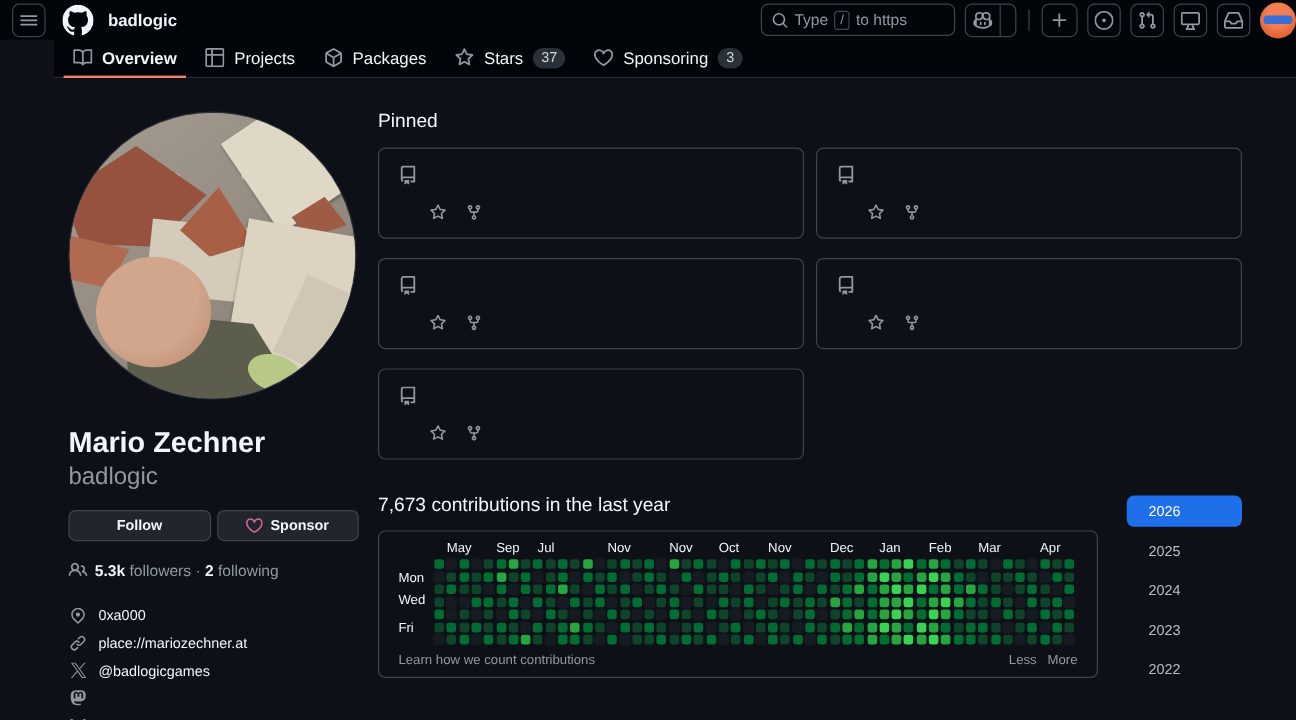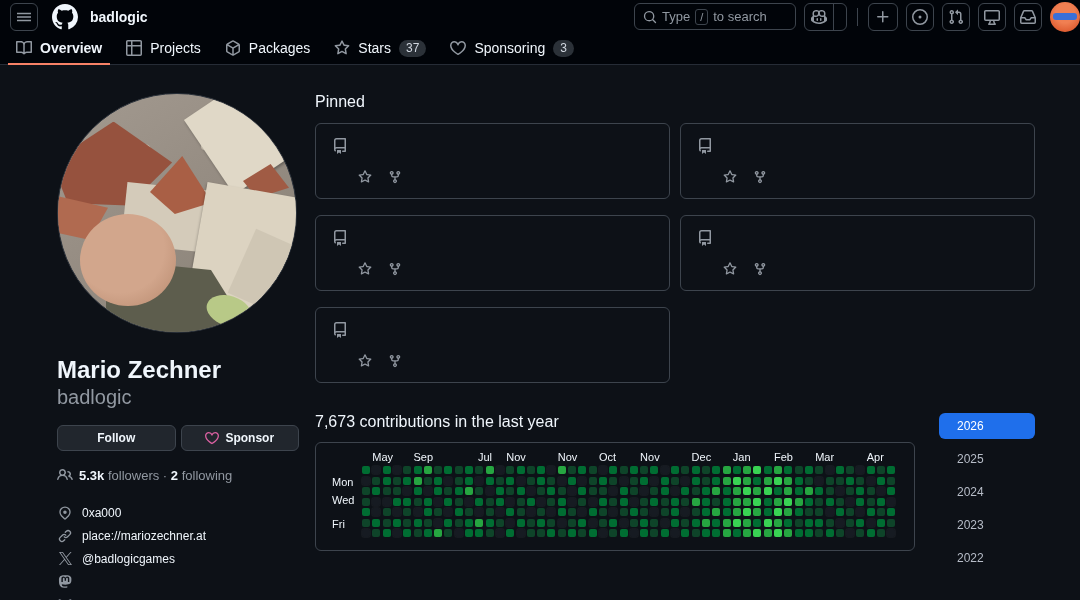--- a/index.html
+++ b/index.html
@@ -60,20 +60,21 @@
     content:""; position:absolute; left:3px; right:3px; top:11px; height:7px;
     background:#3a6fd8; border-radius:3px;
   }
 
   
   .navbar {
     background:#010409;
     display:flex; align-items:stretch; gap:8px;
     padding:0 8px; height:32px;
     border-bottom:1px solid #262c36;
+    margin-left:45px;
   }
   .tab {
     display:flex; align-items:center; gap:8px;
     padding:0 8px; font-size:14px; color:#f0f6fc;
     border-bottom:2px solid transparent; margin-bottom:-1px;
     cursor:pointer;
   }
   .tab .t-icon { color:#9198a1; }
   .tab.active { border-bottom-color:#f78166; font-weight:700; }
   .pill-count {
@@ -186,21 +187,21 @@
   </a>
   <span class="uname">badlogic</span>
   <div class="top-spacer"></div>
 
   <div class="searchbox">
     <svg width="14" height="14" viewBox="0 0 16 16" fill="currentColor">
         <path d="M10.68 11.74a6 6 0 0 1-7.922-8.982 6 6 0 0 1 8.982 7.922l3.04 3.04a.749.749 0 0 1-1.06 1.06ZM11.5 7a4.499 4.499 0 1 0-8.997 0A4.499 4.499 0 0 0 11.5 7Z"></path>
       </svg>
     <span>Type</span>
     <span class="kbd">/</span>
-    <span>to search</span>
+    <span>to https</span>
   </div>
 
   <div class="btn-group">
     <div class="seg">
       <svg width="16" height="16" viewBox="0 0 16 16" fill="currentColor">
           <path d="M7.998 15.035c-4.562 0-7.873-2.914-7.998-3.749V9.338c.085-.628.677-1.686 1.588-2.065.013-.07.024-.143.036-.218.029-.183.06-.384.126-.612-.201-.508-.254-1.084-.254-1.656 0-.87.128-1.769.693-2.484.579-.733 1.494-1.124 2.724-1.261 1.206-.134 2.262.034 2.944.765.05.053.096.108.139.165.044-.057.094-.112.143-.165.682-.731 1.738-.899 2.944-.765 1.23.137 2.145.528 2.724 1.261.566.715.693 1.614.693 2.484 0 .572-.053 1.148-.254 1.656.066.228.098.429.126.612.012.076.024.148.037.218.924.385 1.522 1.471 1.591 2.095v1.872c0 .766-3.351 3.795-8.002 3.795Zm0-1.485c2.28 0 4.584-1.11 5.002-1.433V7.862l-.023-.116c-.49.21-1.075.291-1.727.291-1.146 0-2.059-.327-2.71-.991A3.222 3.222 0 0 1 8 6.303a3.24 3.24 0 0 1-.544.743c-.65.664-1.563.991-2.71.991-.652 0-1.236-.081-1.727-.291l-.023.116v4.255c.419.323 2.722 1.433 5.002 1.433ZM6.762 2.83c-.193-.206-.637-.413-1.682-.297-1.019.113-1.479.404-1.713.7-.247.312-.369.789-.369 1.554 0 .793.129 1.171.308 1.371.162.181.519.379 1.442.379.853 0 1.339-.235 1.638-.54.315-.322.527-.827.617-1.553.117-.935-.037-1.395-.241-1.614Zm4.155-.297c-1.044-.116-1.488.091-1.681.297-.204.219-.359.679-.242 1.614.091.726.303 1.231.618 1.553.299.305.784.54 1.638.54.922 0 1.28-.198 1.442-.379.179-.2.308-.578.308-1.371 0-.765-.123-1.242-.37-1.554-.233-.296-.693-.587-1.713-.7Z"></path>
           <path d="M6.25 9.037a.75.75 0 0 1 .75.75v1.501a.75.75 0 0 1-1.5 0V9.787a.75.75 0 0 1 .75-.75Zm4.25.75v1.501a.75.75 0 0 1-1.5 0V9.787a.75.75 0 0 1 1.5 0Z"></path>
         </svg>
     </div>
     <div class="seg">
@@ -491,21 +492,21 @@
         </div>
       </div>
 
     <div class="contrib-wrap">
       <div class="contrib-main">
         <h2 class="section-title">7,673 contributions in the last year</h2>
         <div class="graph-card">
           <div class="cal" style="height: 90.5px;">
               <span class="m-label" style="left: 40.3px;">May</span>
               <span class="m-label" style="left: 81.5px;">Sep</span>
-              <span class="m-label" style="left: 146px;">Jul</span>
+              <span class="m-label" style="left: 116px;">Jul</span>
               <span class="m-label" style="left: 174.2px;">Nov</span>
               <span class="m-label" style="left: 225.7px;">Nov</span>
               <span class="m-label" style="left: 266.9px;">Oct</span>
               <span class="m-label" style="left: 308.1px;">Nov</span>
               <span class="m-label" style="left: 359.6px;">Dec</span>
               <span class="m-label" style="left: 400.8px;">Jan</span>
               <span class="m-label" style="left: 442px;">Feb</span>
               <span class="m-label" style="left: 483.2px;">Mar</span>
               <span class="m-label" style="left: 534.7px;">Apr</span>
               <span class="d-label" style="top: 24.5px;">Mon</span>
@@ -869,20 +870,28 @@
               <div class="cell" style="left: 545px; top: 67.5px; background: rgb(0, 109, 50);"></div>
               <div class="cell" style="left: 545px; top: 78px; background: rgb(14, 68, 41);"></div>
               <div class="cell" style="left: 555.3px; top: 15px; background: rgb(0, 109, 50);"></div>
               <div class="cell" style="left: 555.3px; top: 25.5px; background: rgb(14, 68, 41);"></div>
               <div class="cell" style="left: 555.3px; top: 36px; background: rgb(0, 109, 50);"></div>
               <div class="cell" style="left: 555.3px; top: 46.5px; background: rgb(22, 27, 34); outline: rgba(255, 255, 255, 0.04) solid 1px;"></div>
               <div class="cell" style="left: 555.3px; top: 57px; background: rgb(0, 109, 50);"></div>
               <div class="cell" style="left: 555.3px; top: 67.5px; background: rgb(14, 68, 41);"></div>
               <div class="cell" style="left: 555.3px; top: 78px; background: rgb(22, 27, 34); outline: rgba(255, 255, 255, 0.04) solid 1px;"></div>
             </div>
+          <div class="graph-legend">
+            <a>Learn how we count contributions</a>
+            <span class="legend-right">
+              <span style="margin-right:3px;">Less</span>
+
+              <span style="margin-left:3px;">More</span>
+            </span>
+          </div>
         </div>
       </div>
       <div class="year-list">
           <button class="year-item active">2026</button>
           <button class="year-item">2025</button>
           <button class="year-item">2024</button>
           <button class="year-item">2023</button>
           <button class="year-item">2022</button>
         </div>
     </div>

